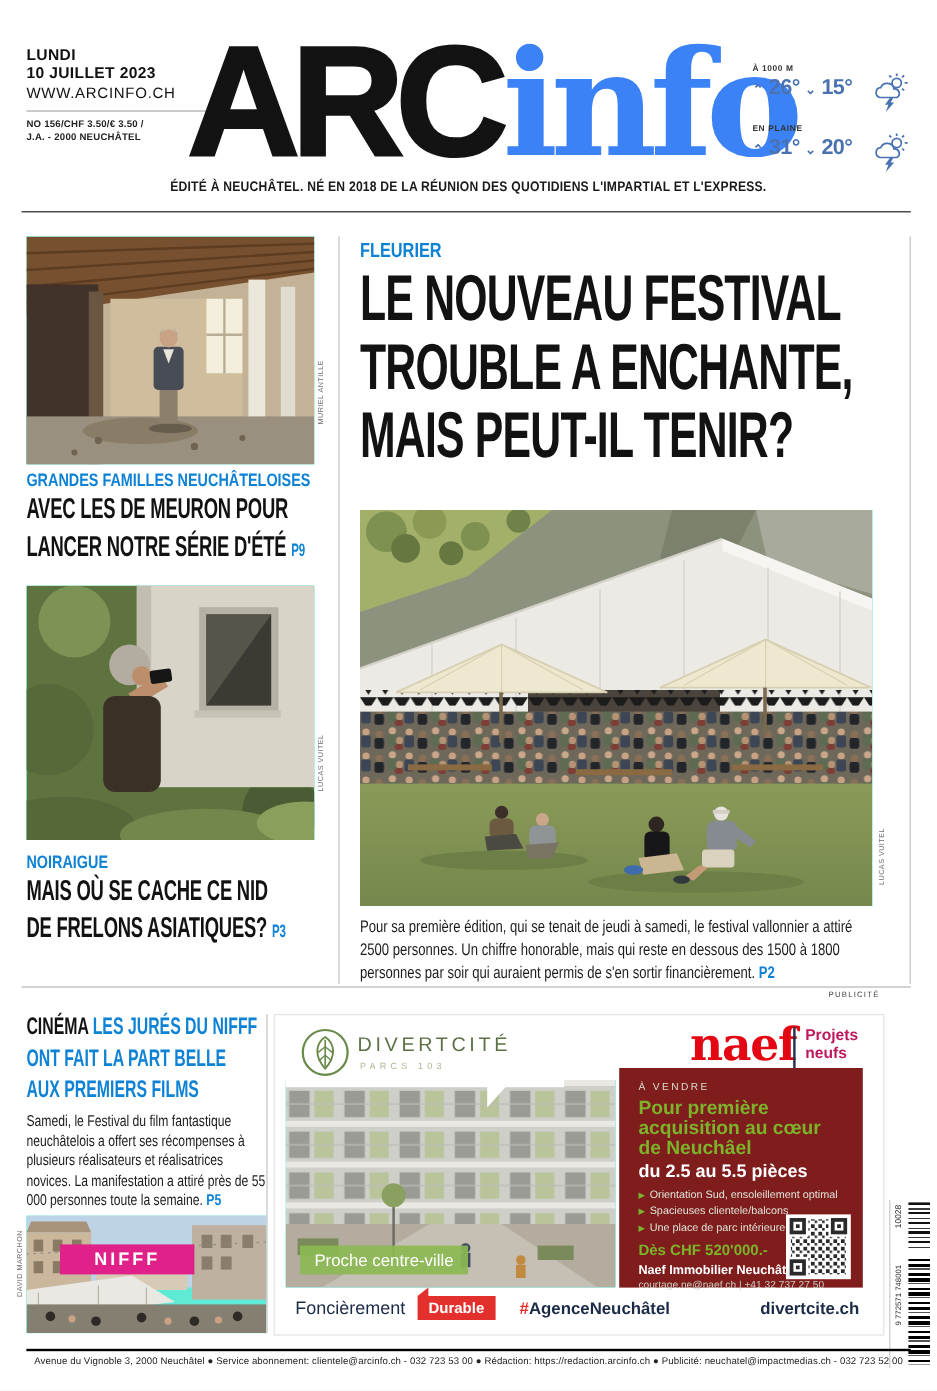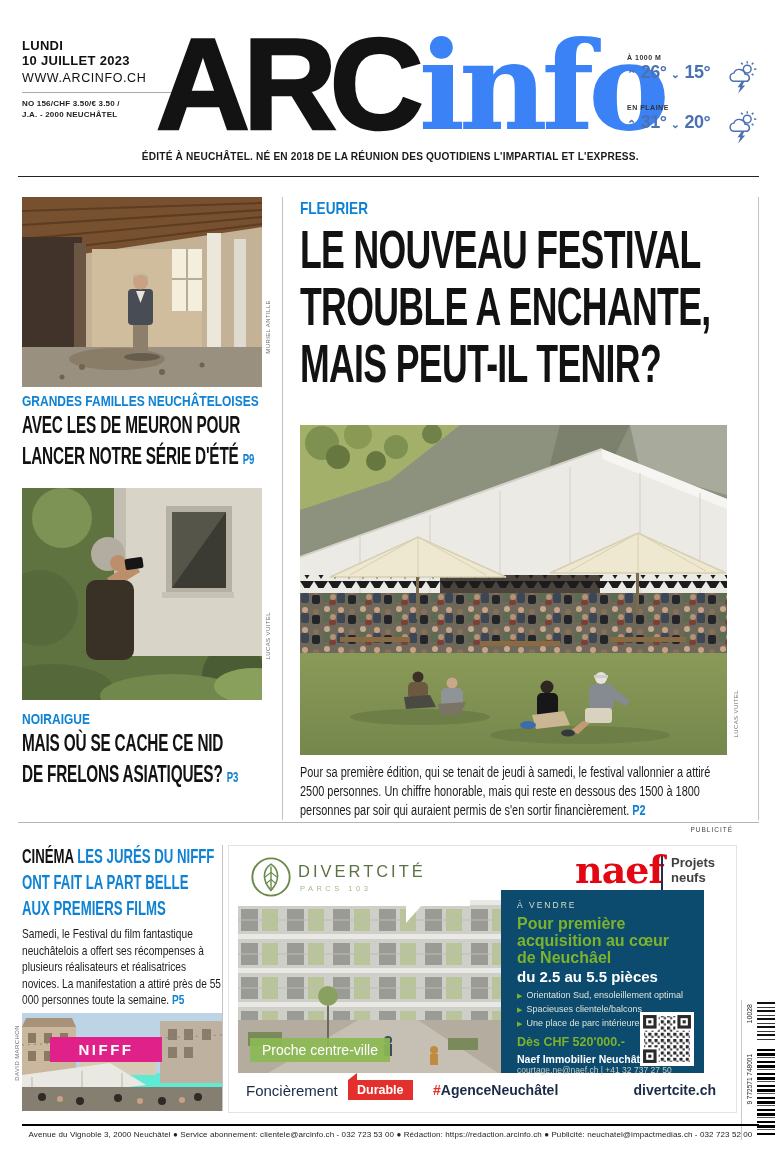--- a/index.html
+++ b/index.html
@@ -71,25 +71,25 @@
   
   .ad-box{left:228px;top:845px;width:507px;height:266px;border:1px solid #e3e3e3;background:#fff;}
   .bubble{left:238px;top:848px;width:232px;height:58px;background:#fff;z-index:3;}
   .bubble:after{content:"";position:absolute;right:48px;bottom:-17px;width:0;height:0;
                 border-style:solid;border-width:18px 16px 0 0;border-color:#fff transparent transparent transparent;}
   .dv-name{position:absolute;left:60px;top:14px;font-size:16.5px;letter-spacing:3px;color:#5c7246;}
   .dv-sub{position:absolute;left:62px;top:36px;font-size:7.5px;letter-spacing:3.5px;color:#a9b791;}
   .naef{left:575px;top:850px;width:150px;z-index:3;}
   .naef .n-word{font-family:"DejaVu Serif",serif;font-weight:bold;font-size:38px;line-height:40px;color:#e30613;letter-spacing:-1px;margin-top:20px;}
   .naef .n-div{position:absolute;left:86px;top:6px;width:2px;height:34px;background:#23304d;}
-  .naef .n-sub{position:absolute;left:96px;top:5px;font-size:13px;font-weight:bold;color:#404040;line-height:15px;}
+  .naef .n-sub{position:absolute;left:96px;top:5px;font-size:13px;font-weight:bold;color:#be185d;line-height:15px;}
   .ad-photo{left:238px;top:900px;width:275px;height:173px;}
   .badge-green{left:250px;top:1038px;background:rgba(139,185,83,.92);color:#fff;font-size:14px;
                padding:4px 12px;z-index:4;}
-  .green-panel{left:501px;top:890px;width:203px;height:183px;background:#0c4a6e;z-index:2;}
+  .green-panel{left:516px;top:890px;width:203px;height:183px;background:#7f1d1d;z-index:2;}
   .gp{position:absolute;left:16px;color:#fff;}
   .gp-status{top:10px;font-size:8.5px;letter-spacing:2px;color:#d7ddcd;}
   .gp-t{font-size:16px;font-weight:bold;color:#7cb32a;line-height:17px;}
   .gp-t1{top:25px;} .gp-t2{top:42px;} .gp-t3{top:59px;}
   .gp-sub{top:78px;font-size:15px;font-weight:bold;color:#fff;}
   .gp-b{font-size:9px;color:#dfe4d8;white-space:nowrap;}
   .gp-b .bu{color:#7cb32a;font-size:7px;margin-right:4px;}
   .gp-b1{top:100px;} .gp-b2{top:114px;} .gp-b3{top:128px;}
   .gp-price{top:145px;font-size:12.5px;font-weight:bold;color:#7cb32a;}
   .gp-cname{top:163px;font-size:10.5px;font-weight:bold;}

